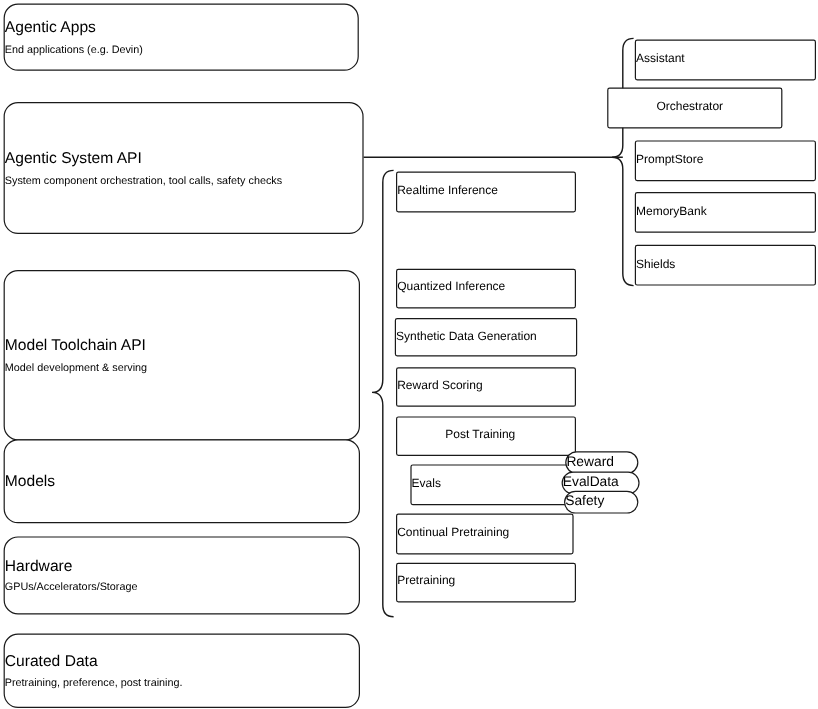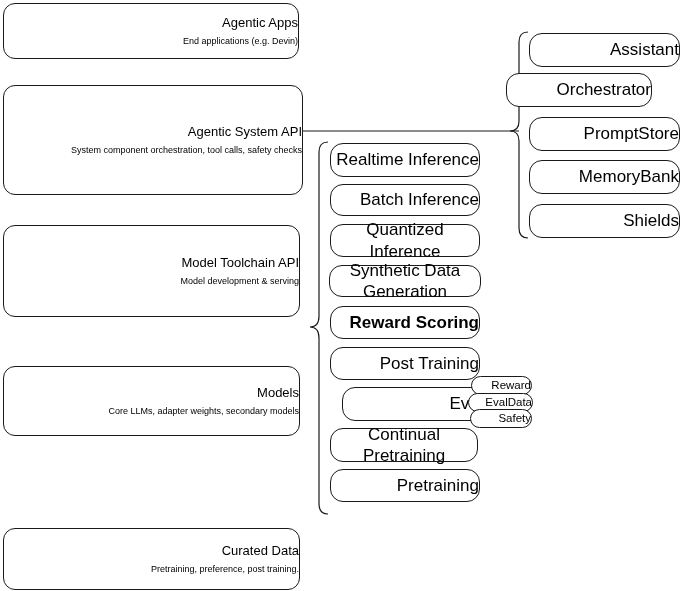--- a/index.html
+++ b/index.html
@@ -21,42 +21,42 @@
     width: 682px;
     height: 591px;
   }
   .node {
     position: absolute;
     box-sizing: border-box;
     border: 1px solid #1a1a1a;
     background: #ffffff;
     display: flex;
     flex-direction: column;
-    align-items: flex-end;
+    align-items: flex-start;
     justify-content: center;
     text-align: center;
     line-height: 1.25;
   }
   
   .layer {
     border-radius: 12px;
   }
   .layer .title {
     font-size: 13px;
     color: #000;
   }
   .layer .subtitle {
     font-size: 9px;
     color: #000;
     margin-top: 4px;
   }
   
   .cap {
-    border-radius: 13px;
-    font-size: 17px;
+    border-radius: 2px;
+    font-size: 10px;
   }
   
   .pill {
     border-radius: 999px;
     font-size: 11.5px;
     background: #ffffff;
   }
   .brace {
     position: absolute;
   }
@@ -76,53 +76,53 @@
   <div class="node layer" style="left:3px; top:3px; width:296px; height:56px;">
     <div class="title">Agentic Apps</div>
     <div class="subtitle">End applications (e.g. Devin)</div>
   </div>
 
   <div class="node layer" style="left:3px; top:85px; width:300px; height:110px;">
     <div class="title">Agentic System API</div>
     <div class="subtitle">System component orchestration, tool calls, safety checks</div>
   </div>
 
-  <div class="node layer" style="left:3px; top:225px; width:297px; height:92px;padding-left:28px;">
+  <div class="node layer" style="left:3px; top:225px; width:297px; height:142px;">
     <div class="title">Model Toolchain API</div>
     <div class="subtitle">Model development &amp; serving</div>
   </div>
 
   <div class="node layer" style="left:3px; top:366px; width:297px; height:70px;">
     <div class="title">Models</div>
-    <div class="subtitle">Core LLMs, adapter weights, secondary models</div>
   </div>
 
+  <div class="node layer" style="left:3px; top:447px; width:297px; height:65px;">
+    <div class="title">Hardware</div>
+    <div class="subtitle">GPUs/Accelerators/Storage</div>
+  </div>
 
   <div class="node layer" style="left:3px; top:528px; width:297px; height:62px;">
     <div class="title">Curated Data</div>
     <div class="subtitle">Pretraining, preference, post training.</div>
   </div>
 
   <svg class="brace" style="left:308px; top:140px;" width="22" height="378" aria-hidden="true">
     <path d="M20 2 Q11 2 11 12 L11 176 Q11 187 2 187 Q11 187 11 198 L11 364 Q11 374 20 374" fill="none" stroke="#1a1a1a" stroke-width="1.2"></path>
   </svg>
 
   <div class="node cap" style="left:330px; top:143px; width:150px; height:34px;">
     <span>Realtime Inference</span>
   </div>
-  <div class="node cap" style="left:330px; top:184px; width:150px; height:32px;">
-    <span>Batch Inference</span>
-  </div>
   <div class="node cap" style="left:330px; top:224px; width:150px; height:33px;">
     <span>Quantized Inference</span>
   </div>
   <div class="node cap" style="left:329px; top:265px; width:152px; height:32px;">
     <span>Synthetic Data Generation</span>
   </div>
-  <div class="node cap" style="left:330px; top:306px; width:150px; height:33px;font-weight:bold;">
+  <div class="node cap" style="left:330px; top:306px; width:150px; height:33px;">
     <span>Reward Scoring</span>
   </div>
   <div class="node cap" style="left:330px; top:347px; width:150px; height:33px;padding-left:40px;">
     <span>Post Training</span>
   </div>
   <div class="node cap" style="left:330px; top:387px; width:150px; height:34px;margin-left:12px;">
     <span>Evals</span>
   </div>
   <div class="node cap" style="left:330px; top:428px; width:148px; height:34px;">
     <span>Continual Pretraining</span>

